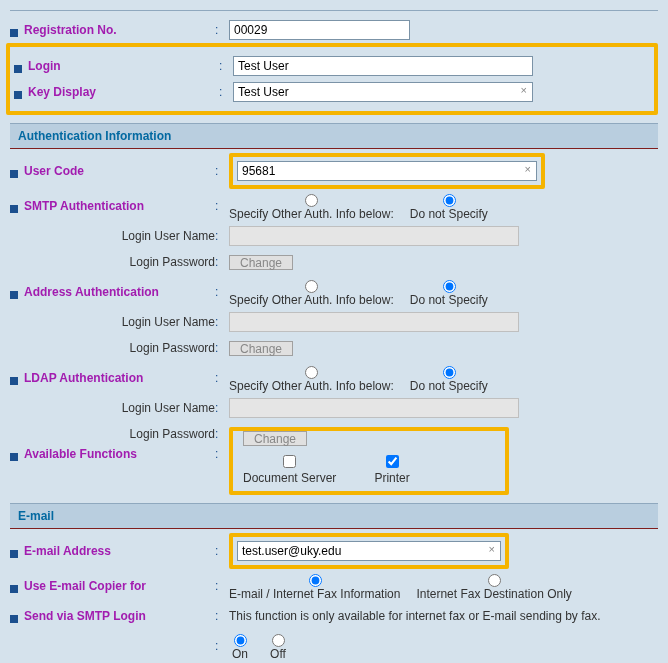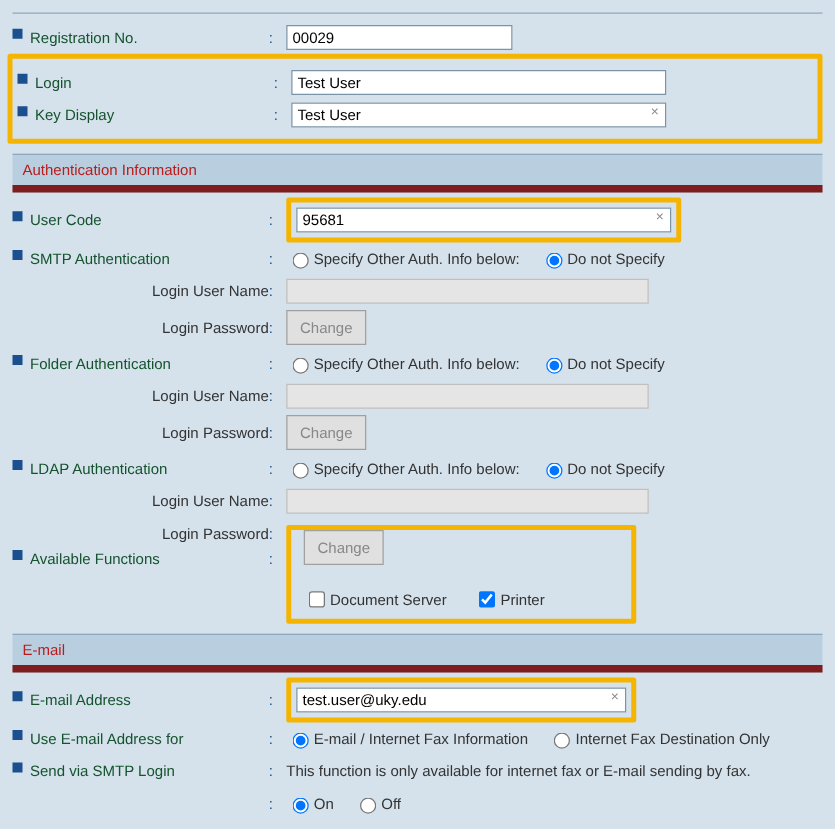--- a/index.html
+++ b/index.html
@@ -29,22 +29,23 @@
   .bullet {
     width: 8px;
     height: 8px;
     background: #1B4F8E;
     margin-right: 6px;
     flex-shrink: 0;
   }
   .label-col {
     width: 205px;
     display: flex;
-    align-items: flex-start;
-    color: #14532d;
+    align-items: flex-end;
+    color: #a21caf;
+    font-weight: bold;
   }
   .label-right {
     width: 205px;
     display: flex;
     align-items: center;
     justify-content: flex-end;
     color: #1B4F8E;
   }
   .colon {
     width: 14px;
@@ -79,52 +80,53 @@
     right: 6px;
     top: 2px;
     color: #888;
     font-size: 11px;
     cursor: pointer;
   }
   .btn-small {
     background: #E0E0E0;
     border: 1px solid #A0A0A0;
     font-size: 12px;
-    height: 28px;
+    height: 15px;
     padding: 0 10px;
     cursor: pointer;
   }
   .btn-small:disabled {
     color: #888;
     cursor: default;
   }
   .section-head {
     background: #B9CEDF;
-    color: #b91c1c;
-    font-weight: normal;
+    color: #0369a1;
+    font-weight: bold;
     padding: 5px 8px;
     margin: 10px 0 6px 0;
     border-top: 1px solid #8FA8BE;
-    border-bottom: 6px solid #7f1d1d;
+    border-bottom: 1px solid #7f1d1d;
   }
   .highlight {
     border: 4px solid #F5B400;
     border-radius: 2px;
     padding: 4px 4px;
     margin: -2px 0;
     display: inline-block;
   }
   .highlight-wide {
     display: block;
   }
   .radio-wrap, .check-wrap {
     display: inline-flex;
     align-items: center;
     margin-right: 12px;
     color: #333;
+    flex-direction: column;
   }
   .radio-wrap input, .check-wrap input {
     margin-right: 4px;
   }
   .note {
     color: #333;
   }
   .muted-row .label-right {
     color: #333;
   }
@@ -224,21 +226,21 @@
       </div>
     <div class="colon">:</div>
     <div class="value-col">
       <button class="btn-small" disabled="">Change</button>
     </div>
   </div>
 
   <div class="row">
     <div class="label-col">
       <span class="bullet"></span>
-      <span>Folder Authentication</span>
+      <span>Address Authentication</span>
     </div>
     <div class="colon">:</div>
     <div class="value-col">
       <label class="radio-wrap">
         <input type="radio" name="folder" style="">
         <span>Specify Other Auth. Info below:</span>
       </label>
       <label class="radio-wrap">
         <input type="radio" name="folder" checked="" style="">
         <span>Do not Specify</span>
@@ -303,21 +305,21 @@
     <div class="label-col" style="padding-top:8px;">
       <span class="bullet"></span>
       <span>Available Functions</span>
     </div>
     <div class="colon" style="padding-top:8px;">:</div>
     <div class="value-col">
       <div class="highlight" style="padding:6px 10px;margin-top:-12px;min-width:280px;">
         <div style="margin-top:-4px;">
           <button class="btn-small" disabled="" style="position:relative;top:-2px;margin-bottom:4px;">Change</button>
         </div>
-        <div style="display:flex;flex-wrap:wrap;gap:0 10px;margin-top:12px;">
+        <div style="display:flex;flex-wrap:wrap;gap:0 26px;margin-top:0;">
           <label class="check-wrap">
             <input type="checkbox" style="">
             <span>Document Server</span>
           </label>
           <label class="check-wrap">
             <input type="checkbox" checked="" style="">
             <span>Printer</span>
           </label>
         </div>
       </div>
@@ -338,21 +340,21 @@
           <input type="text" style="width: 264px;" value="test.user@uky.edu">
           <span class="clear-x">×</span>
         </span>
       </span>
     </div>
   </div>
 
   <div class="row">
     <div class="label-col">
       <span class="bullet"></span>
-      <span>Use E-mail Address for</span>
+      <span>Use E-mail Copier for</span>
     </div>
     <div class="colon">:</div>
     <div class="value-col">
       <label class="radio-wrap">
         <input type="radio" name="usefor" checked="" style="">
         <span>E-mail / Internet Fax Information</span>
       </label>
       <label class="radio-wrap">
         <input type="radio" name="usefor" style="">
         <span>Internet Fax Destination Only</span>

